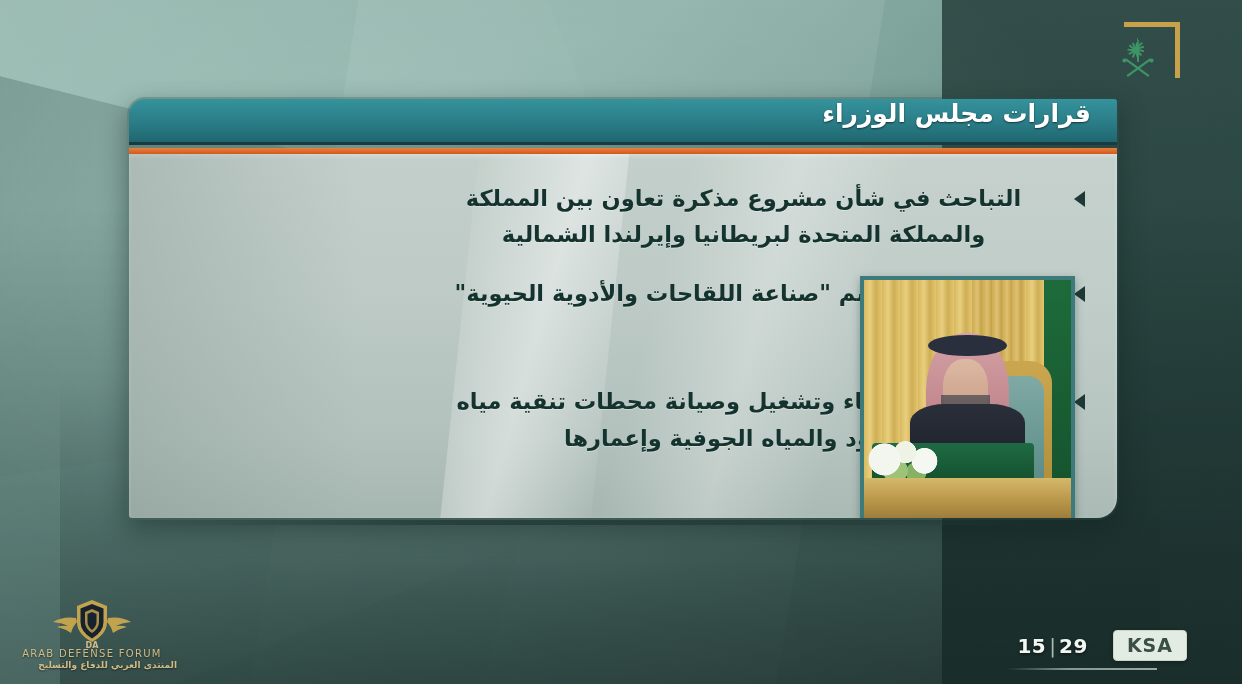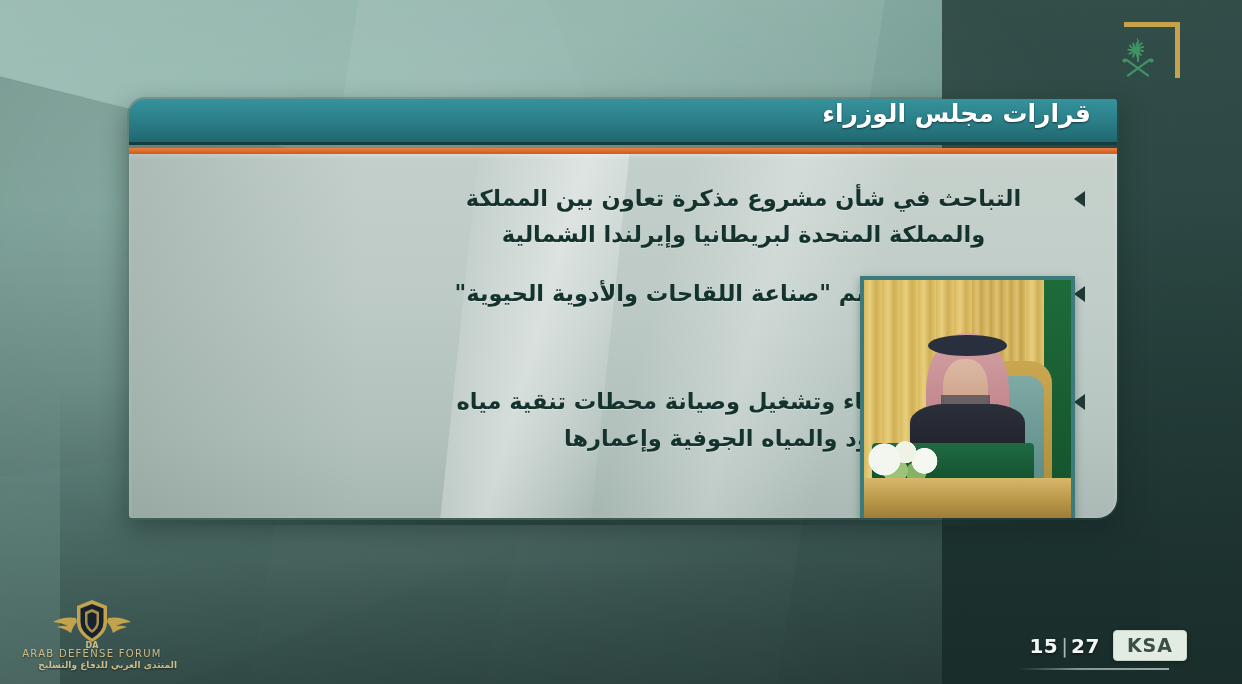--- a/index.html
+++ b/index.html
@@ -319,21 +319,21 @@
     letter-spacing: 0.5px;
     text-shadow: 0 1px 3px rgba(0,0,0,0.6);
   }
   .clock-sep {
     color: #cfdcd5;
     font-size: 20px;
     font-weight: normal;
     opacity: 0.8;
   }
   .ksa-badge {
-    margin-left: 10px;
+    margin-left: 22px;
     padding: 3px 13px 4px;
     border-radius: 4px;
     background: #e3ece2;
     border: 1px solid #cbd8c9;
     color: #3b4f47;
     font-size: 19px;
     font-weight: bold;
     letter-spacing: 1px;
     box-shadow: 0 1px 4px rgba(0,0,0,0.35);
   }
@@ -445,21 +445,21 @@
       </div>
     </div>
 
     <div class="card-underline"></div>
   </div>
 
   <div class="clock">
     <span class="clock-rule"></span>
     <span class="clock-num">15</span>
     <span class="clock-sep">|</span>
-    <span class="clock-num">27</span>
+    <span class="clock-num">29</span>
     <span class="ksa-badge">KSA</span>
   </div>
 
   <div class="watermark">
     <svg class="wm-mark" width="86" height="54" viewBox="0 0 86 54">
       <g>
         <path d="M43 4 L58 10 L58 26 Q58 38 43 46 Q28 38 28 26 L28 10 Z" fill="#c9a84f"></path>
         <path d="M43 8 L54.5 12.6 L54.5 26 Q54.5 35.8 43 42.4 Q31.5 35.8 31.5 26 L31.5 12.6 Z" fill="#15202c"></path>
         <path d="M43 13 L50 16 L50 26 Q50 32.5 43 37 Q36 32.5 36 26 L36 16 Z" fill="#c9a84f" opacity="0.85"></path>
         <path d="M43 16 L47.5 17.9 L47.5 26 Q47.5 30.7 43 34 Q38.5 30.7 38.5 26 L38.5 17.9 Z" fill="#15202c"></path>

